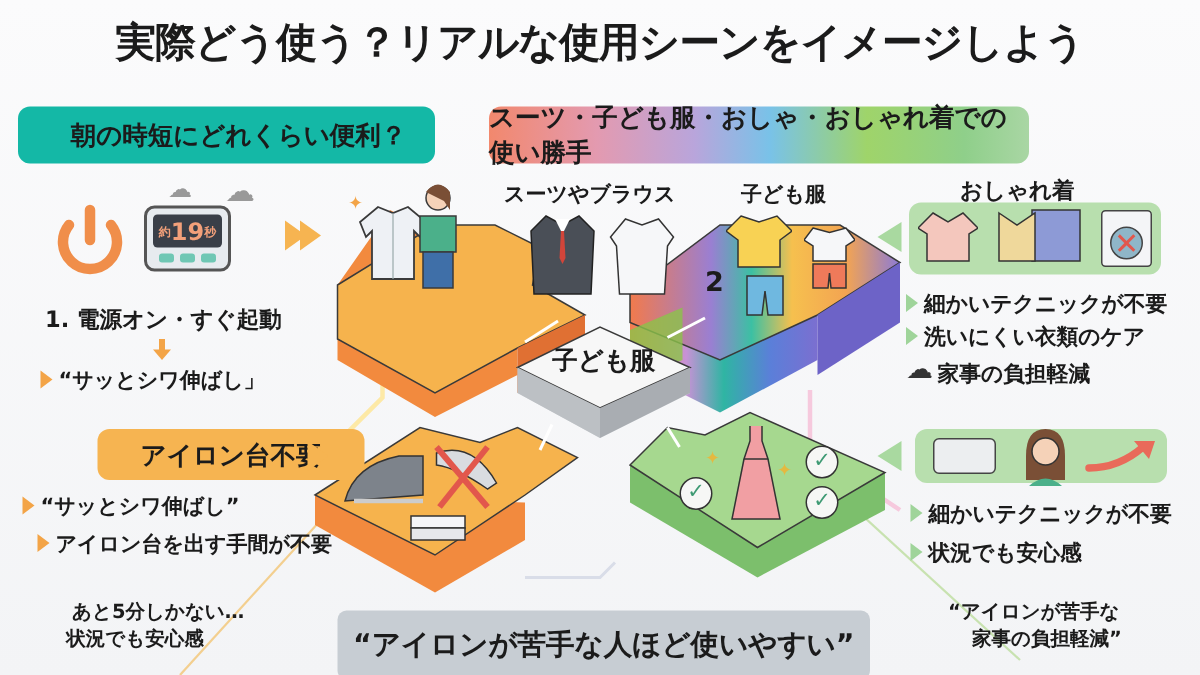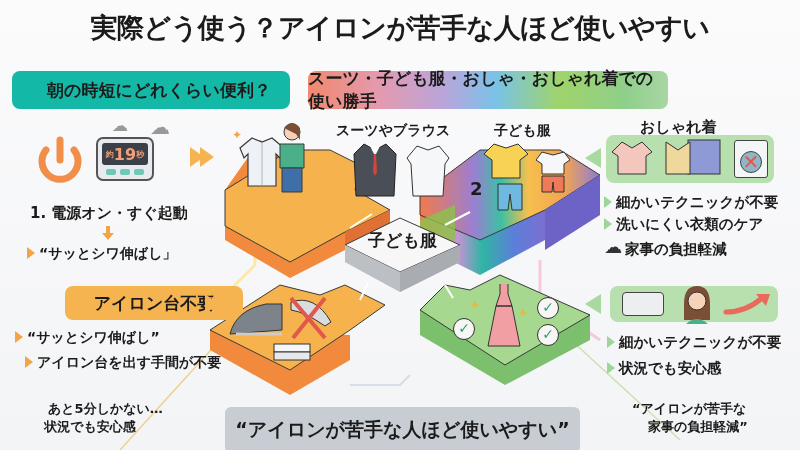--- a/index.html
+++ b/index.html
@@ -14,21 +14,21 @@
   .title {
     left: 0; top: 10px; width: 800px; text-align: center;
     font-size: 27px; font-weight: bold; letter-spacing: -0.5px;
   }
   .hdr {
     border-radius: 8px; font-weight: bold; font-size: 17px;
     display: flex; align-items: center; justify-content: center;
   }
   .hdr-orange { left: 12px; top: 71px; width: 278px; height: 38px; background: #14b8a6; padding-left: 16px; }
   .hdr-rainbow {
-    left: 308px; top: 71px; width: 360px; height: 38px;
+    left: 326px; top: 71px; width: 360px; height: 38px;
     background: linear-gradient(90deg, #f2886d 0%, #e39ab0 20%, #b9a5db 38%, #79c2e8 52%, #9fd46a 70%, #8fcf8a 88%, #a9d6a4 100%);
   }
   .hdr-amber { left: 27px; top: 286px; width: 178px; height: 34px; background: #f6b451; font-size: 17px; margin-left: 38px; }
   .txt-b { font-weight: bold; font-size: 14px; white-space: nowrap; }
   .bullet::before {
     content: ""; display: inline-block; width: 0; height: 0;
     border-top: 6px solid transparent; border-bottom: 6px solid transparent;
     margin-right: 4px; vertical-align: -1px;
   }
   .b-orange::before { border-left: 8px solid #f3a447; }
@@ -39,21 +39,21 @@
     background: #c7cdd3; display: flex; align-items: center; justify-content: center;
     font-weight: bold; font-size: 19px;
   }
   .green-panel { background: #b8dfae; border-radius: 8px; }
   .arrow-r { width: 0; height: 0; border-top: 10px solid transparent; border-bottom: 10px solid transparent; border-left: 14px solid #f6b451; }
   svg { display: block; }
 </style>
 </head>
 <body>
 
-<div class="abs title">実際どう使う？アイロンが苦手な人ほど使いやすい</div>
+<div class="abs title">実際どう使う？リアルな使用シーンをイメージしよう</div>
 
 <div class="abs hdr hdr-orange">朝の時短にどれくらい便利？</div>
 <div class="abs hdr hdr-rainbow">スーツ・子ども服・おしゃ・おしゃれ着での使い勝手</div>
 
 <svg class="abs" style="left:0;top:0" width="800" height="450">
   <defs>
     <linearGradient id="rain" x1="0" y1="0" x2="1" y2="0">
       <stop offset="0" stop-color="#f57d4d"></stop>
       <stop offset="0.3" stop-color="#c792d6"></stop>
       <stop offset="0.5" stop-color="#2fb5a3"></stop>

